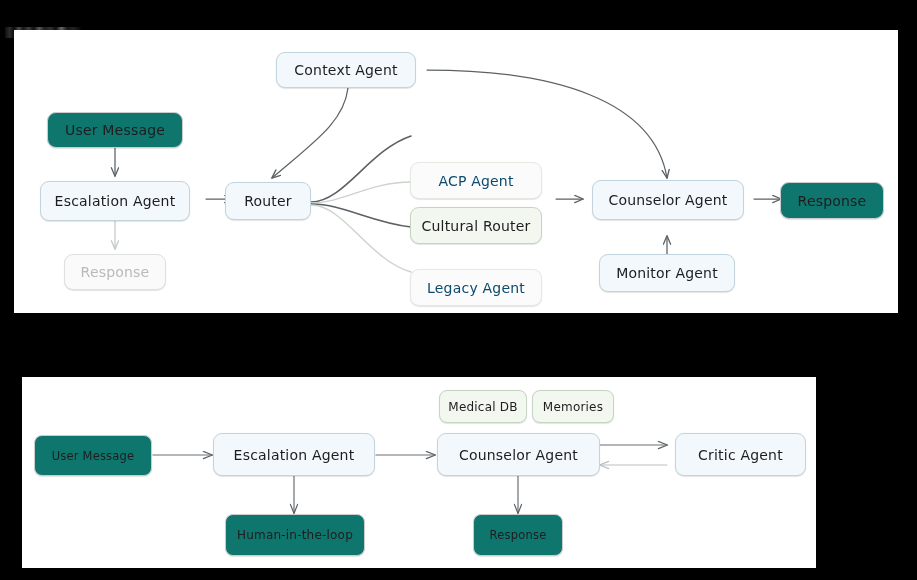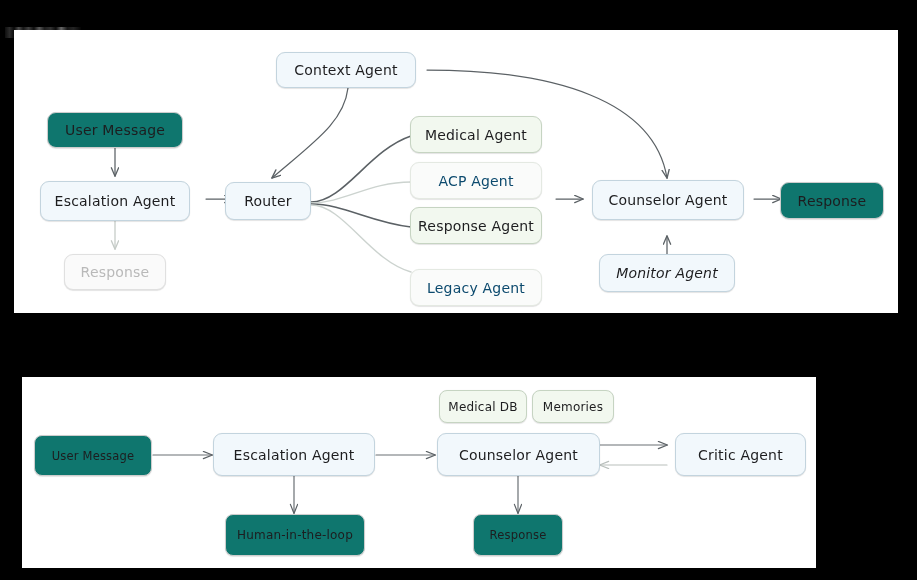--- a/index.html
+++ b/index.html
@@ -119,41 +119,38 @@
     </div>
 
     <div class="node dimgray" style="left:50px;   top:224px; width:102px; height:36px;">
       <span>Response</span>
     </div>
 
     <div class="node blue" style="left:211px;  top:152px; width:86px;  height:38px;">
       <span>Router</span>
     </div>
 
-    <div class="node green" style="left:396px;  top:86px;  width:132px; height:37px;">
-      <span>Medical Agent</span>
-    </div>
 
     <div class="node dim" style="left:396px;  top:132px; width:132px; height:37px;">
       <span>ACP Agent</span>
     </div>
 
     <div class="node green" style="left:396px;  top:177px; width:132px; height:37px;">
-      <span>Response Agent</span>
+      <span>Cultural Router</span>
     </div>
 
     <div class="node dim" style="left:396px;  top:222px; width:132px; height:37px;margin-top:17px;">
       <span>Legacy Agent</span>
     </div>
 
     <div class="node blue" style="left:578px;  top:150px; width:152px; height:40px;">
       <span>Counselor Agent</span>
     </div>
 
-    <div class="node blue" style="left:585px;  top:224px; width:136px; height:38px;font-style:italic;">
+    <div class="node blue" style="left:585px;  top:224px; width:136px; height:38px;">
       <span>Monitor Agent</span>
     </div>
 
     <div class="node plain" style="left:766px;  top:152px; width:104px; height:37px;">
       <span>Response</span>
     </div>
   </div>
 
   <div class="panel" id="panel-bottom">
 

